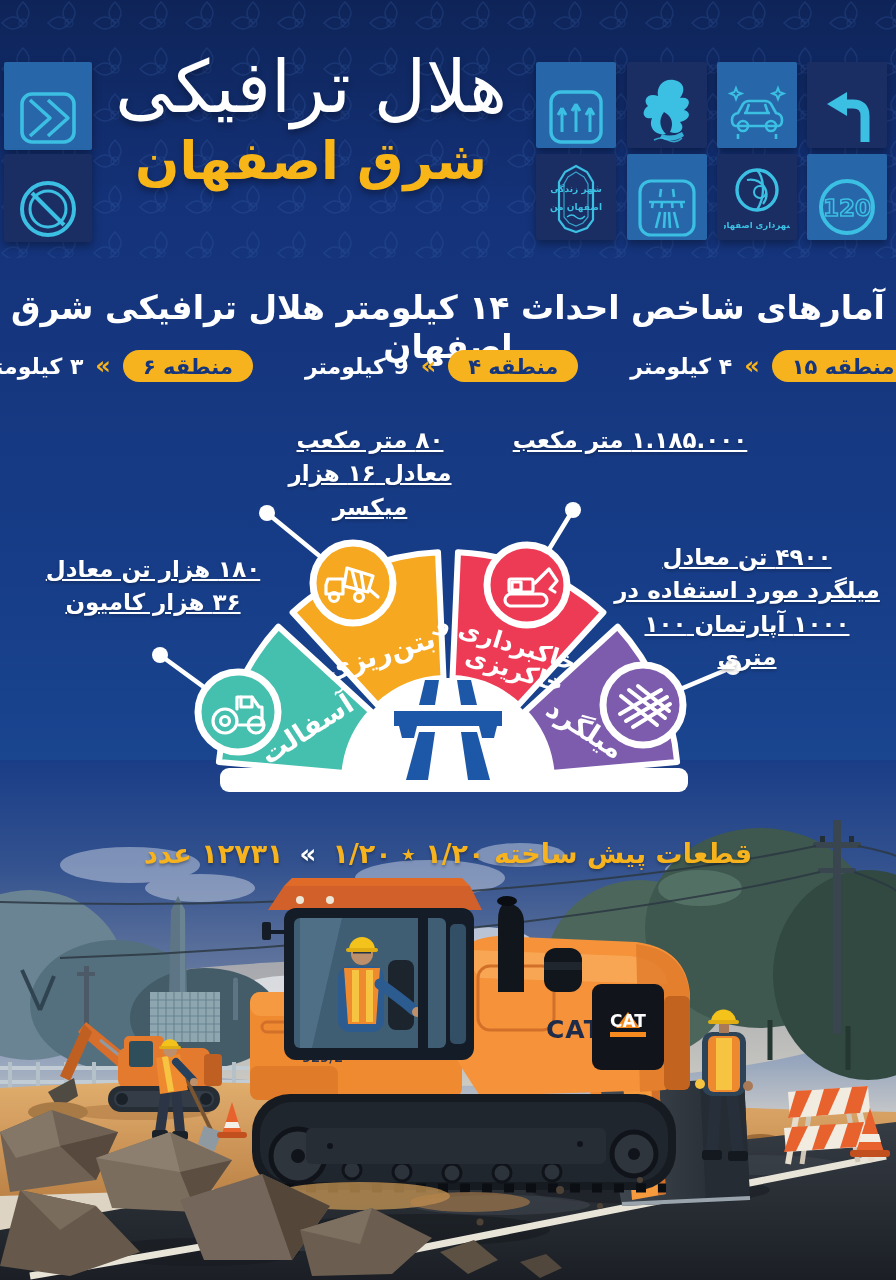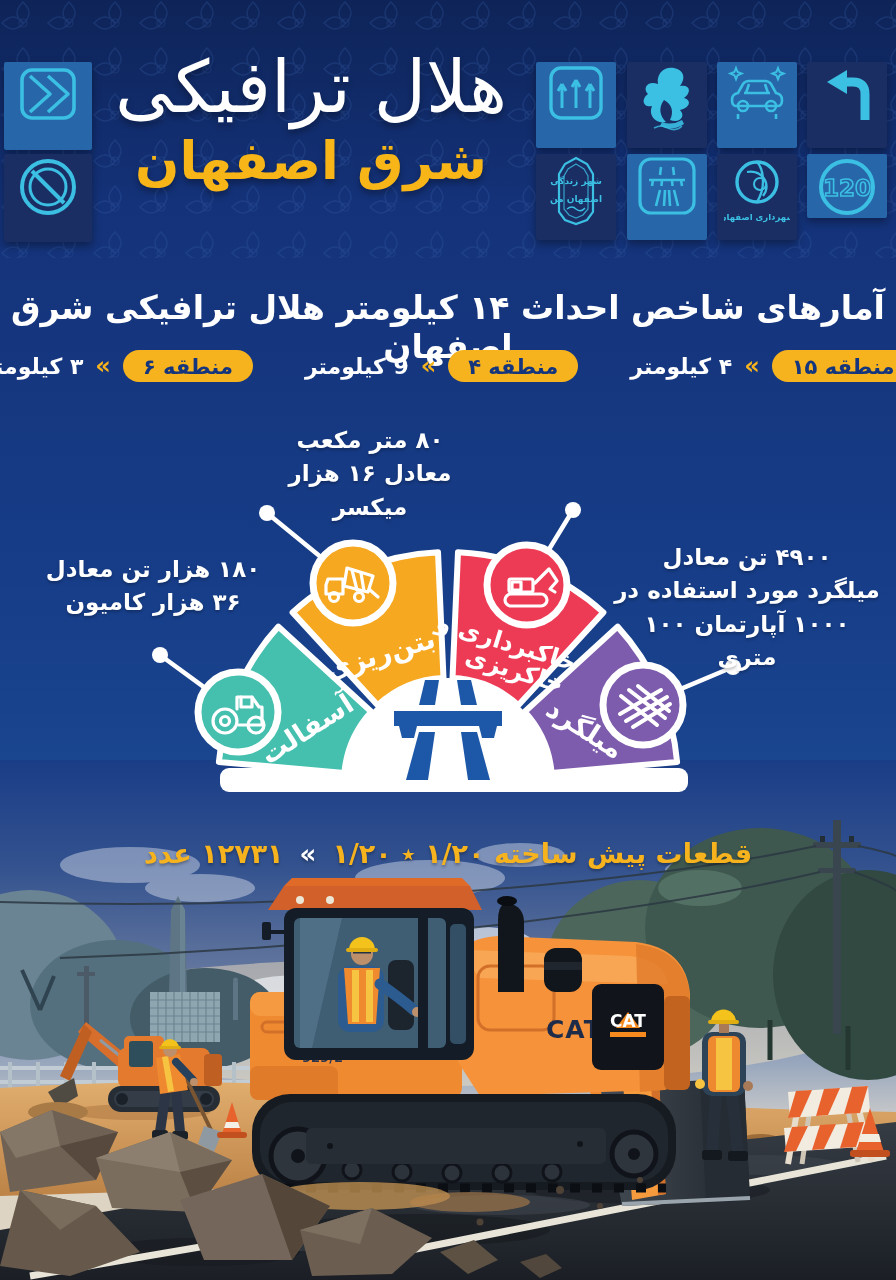--- a/index.html
+++ b/index.html
@@ -2,34 +2,34 @@
 <html lang="fa"><head>
 <meta charset="utf-8">
 <style>
   html,body{margin:0;padding:0;background:#0b1b40;}
   .poster{
     position:relative;width:896px;height:1280px;overflow:hidden;
     font-family:"DejaVu Sans","Liberation Sans",sans-serif;
     background:linear-gradient(180deg,#0e2458 0%,#143279 16%,#173d88 45%,#1a4690 62%,#1d4a92 70%);
   }
   .hdr-pattern{position:absolute;left:0;top:0;width:896px;height:258px;pointer-events:none;}
-  .tile{position:absolute;border-radius:2px;box-shadow:0 4px 8px rgba(0,0,0,.35);display:flex;align-items:flex-start;justify-content:center;}
+  .tile{position:absolute;border-radius:2px;box-shadow:0 4px 8px rgba(0,0,0,.35);display:flex;align-items:flex-end;justify-content:center;}
   .tile.light{background:#2767a9;}
   .tile.dark{background:#1b2e63;}
   .titles{position:absolute;left:92px;top:42px;width:438px;text-align:center;direction:rtl;}
   .title1{color:#ffffff;font-size:72px;font-weight:normal;line-height:1.25;text-shadow:0 4px 6px rgba(0,0,0,.3);}
   .title2{color:#f7b517;font-size:52px;font-weight:bold;line-height:1.15;text-shadow:0 4px 6px rgba(0,0,0,.3);}
   .subtitle{position:absolute;left:0;top:288px;width:896px;text-align:center;direction:rtl;color:#fff;font-size:33px;font-weight:bold;letter-spacing:.5px;}
   .regions{position:absolute;left:0;top:344px;width:896px;display:flex;direction:rtl;justify-content:center;align-items:flex-start;gap:26px;}
   .region{display:flex;direction:rtl;align-items:center;gap:12px;margin-top:6px;}
   .pill{background:#f6b31e;color:#15357d;font-weight:bold;font-size:21px;padding:5px 20px 3px;border-radius:20px;white-space:nowrap;}
   .chev{color:#f6b31e;font-size:24px;font-weight:bold;direction:ltr;unicode-bidi:isolate-override;}
   .rval{color:#ffffff;font-size:22px;font-weight:bold;white-space:nowrap;}
   .vdiv{width:3px;height:56px;background:#ffffff;border-radius:2px;}
-  .callout{position:absolute;direction:rtl;text-align:center;color:#fff;font-weight:bold;font-size:23px;line-height:1.45;z-index:4;text-shadow:0 2px 3px rgba(0,0,0,.25);}
+  .callout{position:absolute;direction:rtl;text-align:center;color:#fff;font-weight:bold;font-size:23px;line-height:1.45;z-index:4;text-shadow:0 2px 3px rgba(0,0,0,.25);text-decoration:underline;}
   .fan{position:absolute;left:108px;top:488px;z-index:3;}
   .footer-stat{position:absolute;left:0;top:838px;width:896px;display:flex;direction:rtl;justify-content:center;align-items:center;gap:16px;z-index:5;font-weight:bold;font-size:27px;text-shadow:0 2px 3px rgba(0,0,0,.3);}
   .footer-stat .lbl,.footer-stat .val{color:#f6b31e;}
   .footer-stat .chev{color:#ffffff;font-size:26px;}
   .scene{position:absolute;left:0;top:760px;z-index:1;}
 </style>
 </head>
 <body>
 
 <div class="poster">
@@ -126,21 +126,21 @@
   </div>
   <div class="tile dark" style="left:717px;top:154px;width:80px;height:86px;">
     <svg width="66" height="78" viewBox="0 0 66 78">
       <circle cx="33" cy="28" r="20" fill="none" stroke="#3bbfe3" stroke-width="3.4"></circle>
       <path d="M33,8 q6,6 6,20 q0,10 -6,20" fill="none" stroke="#3bbfe3" stroke-width="2.4"></path>
       <path d="M23,18 q12,-2 18,8 q4,8 -2,16" fill="none" stroke="#3bbfe3" stroke-width="2.2"></path>
       <circle cx="36" cy="30" r="6" fill="none" stroke="#3bbfe3" stroke-width="2"></circle>
       <text x="33" y="66" text-anchor="middle" font-size="8.5" font-weight="bold" fill="#3bbfe3">شهرداری اصفهان</text>
     </svg>
   </div>
-  <div class="tile light" style="left:807px;top:154px;width:80px;height:64px;">
+  <div class="tile light" style="left:807px;top:154px;width:80px;height:86px;">
     <svg width="66" height="66" viewBox="0 0 66 66">
       <circle cx="33" cy="33" r="26" fill="none" stroke="#3bbfe3" stroke-width="4"></circle>
       <text x="33" y="42" text-anchor="middle" font-size="23" font-weight="bold" fill="none" stroke="#3bbfe3" stroke-width="1.6">120</text>
     </svg>
   </div>
 
   <div class="subtitle">آمارهای شاخص احداث ۱۴ کیلومتر هلال ترافیکی شرق اصفهان</div>
 
   <div class="regions">
     <div class="region">
@@ -160,20 +160,21 @@
       <span class="chev">«</span>
       <span class="rval">۳ کیلومتر</span>
     </div>
   </div>
 
   <div class="callout" style="left:250px;top:424px;width:240px;">
     <div>۸۰ متر مکعب</div>
     <div>معادل ۱۶ هزار میکسر</div>
   </div>
   <div class="callout" style="left:505px;top:424px;width:250px;">
+    <div>۱.۱۸۵.۰۰۰ متر مکعب</div>
   </div>
   <div class="callout" style="left:28px;top:553px;width:250px;">
     <div>۱۸۰ هزار تن معادل</div>
     <div>۳۶ هزار کامیون</div>
   </div>
   <div class="callout" style="left:612px;top:541px;width:270px;">
     <div>۴۹۰۰ تن معادل</div>
     <div>میلگرد مورد استفاده در</div>
     <div>۱۰۰۰ آپارتمان ۱۰۰ متری</div>
   </div>

